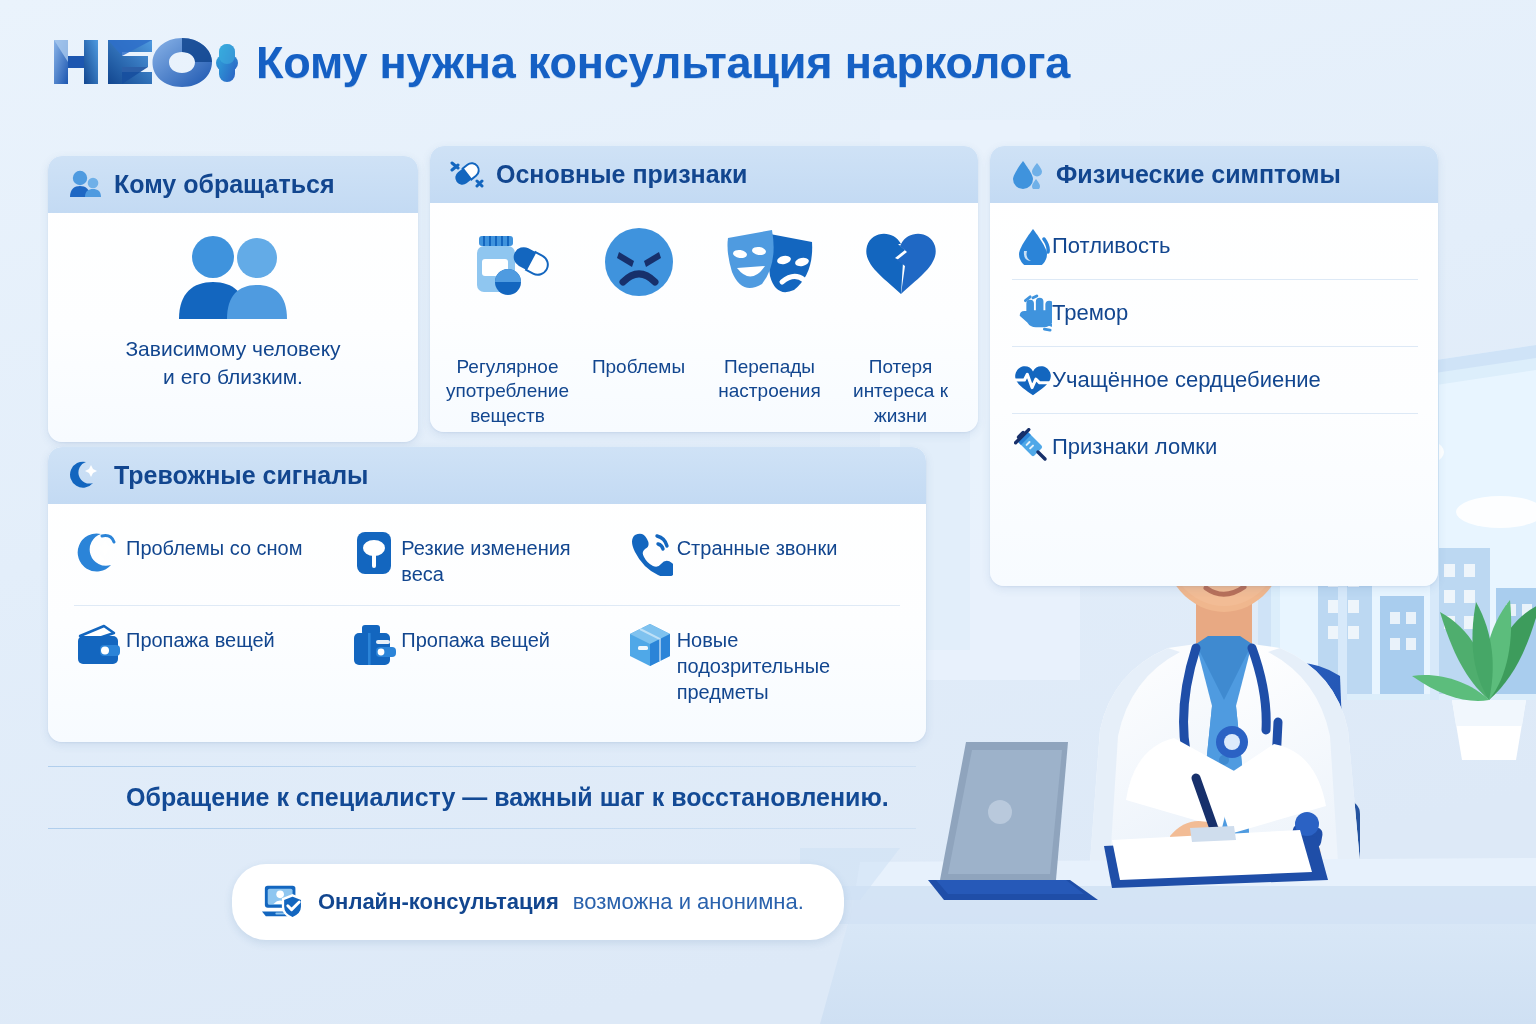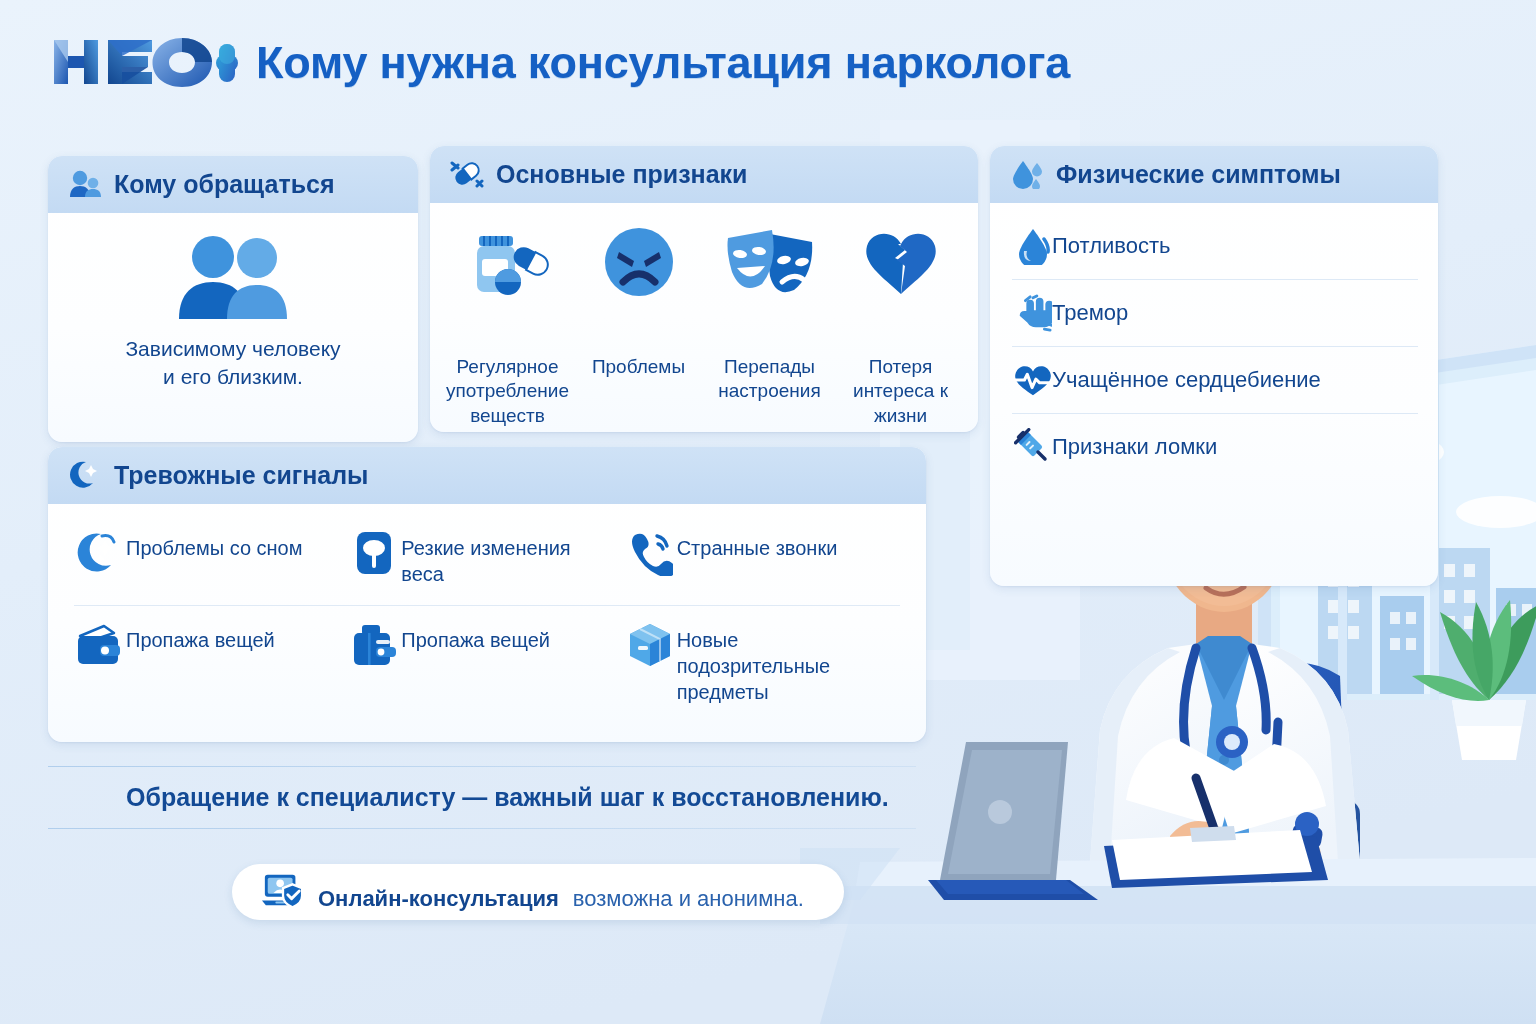--- a/index.html
+++ b/index.html
@@ -74,24 +74,24 @@
   .alarm-cell .a-ico { width: 46px; height: 46px; flex: 0 0 46px; display: flex; align-items: center; justify-content: center; }
   .alarm-cell .a-lbl { font-size: 20px; line-height: 1.3; color: #12468f; padding-top: 5px; }
 
   
   #tagline { position: absolute; left: 48px; top: 766px; width: 868px; z-index: 4; }
   #tagline .rule { height: 1px; background: linear-gradient(90deg, rgba(160,196,232,.75), rgba(160,196,232,.25)); }
   #tagline .tg-txt { font-size: 25px; font-weight: 700; color: #134a95; padding: 16px 0 16px 78px; white-space: nowrap; }
 
   
   #pill {
-    position: absolute; left: 232px; top: 864px; height: 56px; z-index: 6;
+    position: absolute; left: 232px; top: 864px; height: 76px; z-index: 6;
     background: #ffffff; border-radius: 34px;
     box-shadow: 0 3px 9px rgba(40,90,150,0.13);
-    display: flex; align-items: flex-end; gap: 14px; padding: 0 40px 8px 30px;
+    display: flex; align-items: center; gap: 14px; padding: 0 40px 0 30px;
   }
   #pill .pl-ico { width: 42px; height: 42px; flex: 0 0 42px; display: flex; align-items: center; justify-content: center; }
   #pill .pl-strong { font-size: 22px; font-weight: 700; color: #12468f; }
   #pill .pl-reg { font-size: 22px; font-weight: 400; color: #2a62ad; }
 </style>
 </head>
 <body>
 
 <svg id="scene" viewBox="0 0 1536 1024" width="1536" height="1024" aria-hidden="true">
   <defs>

